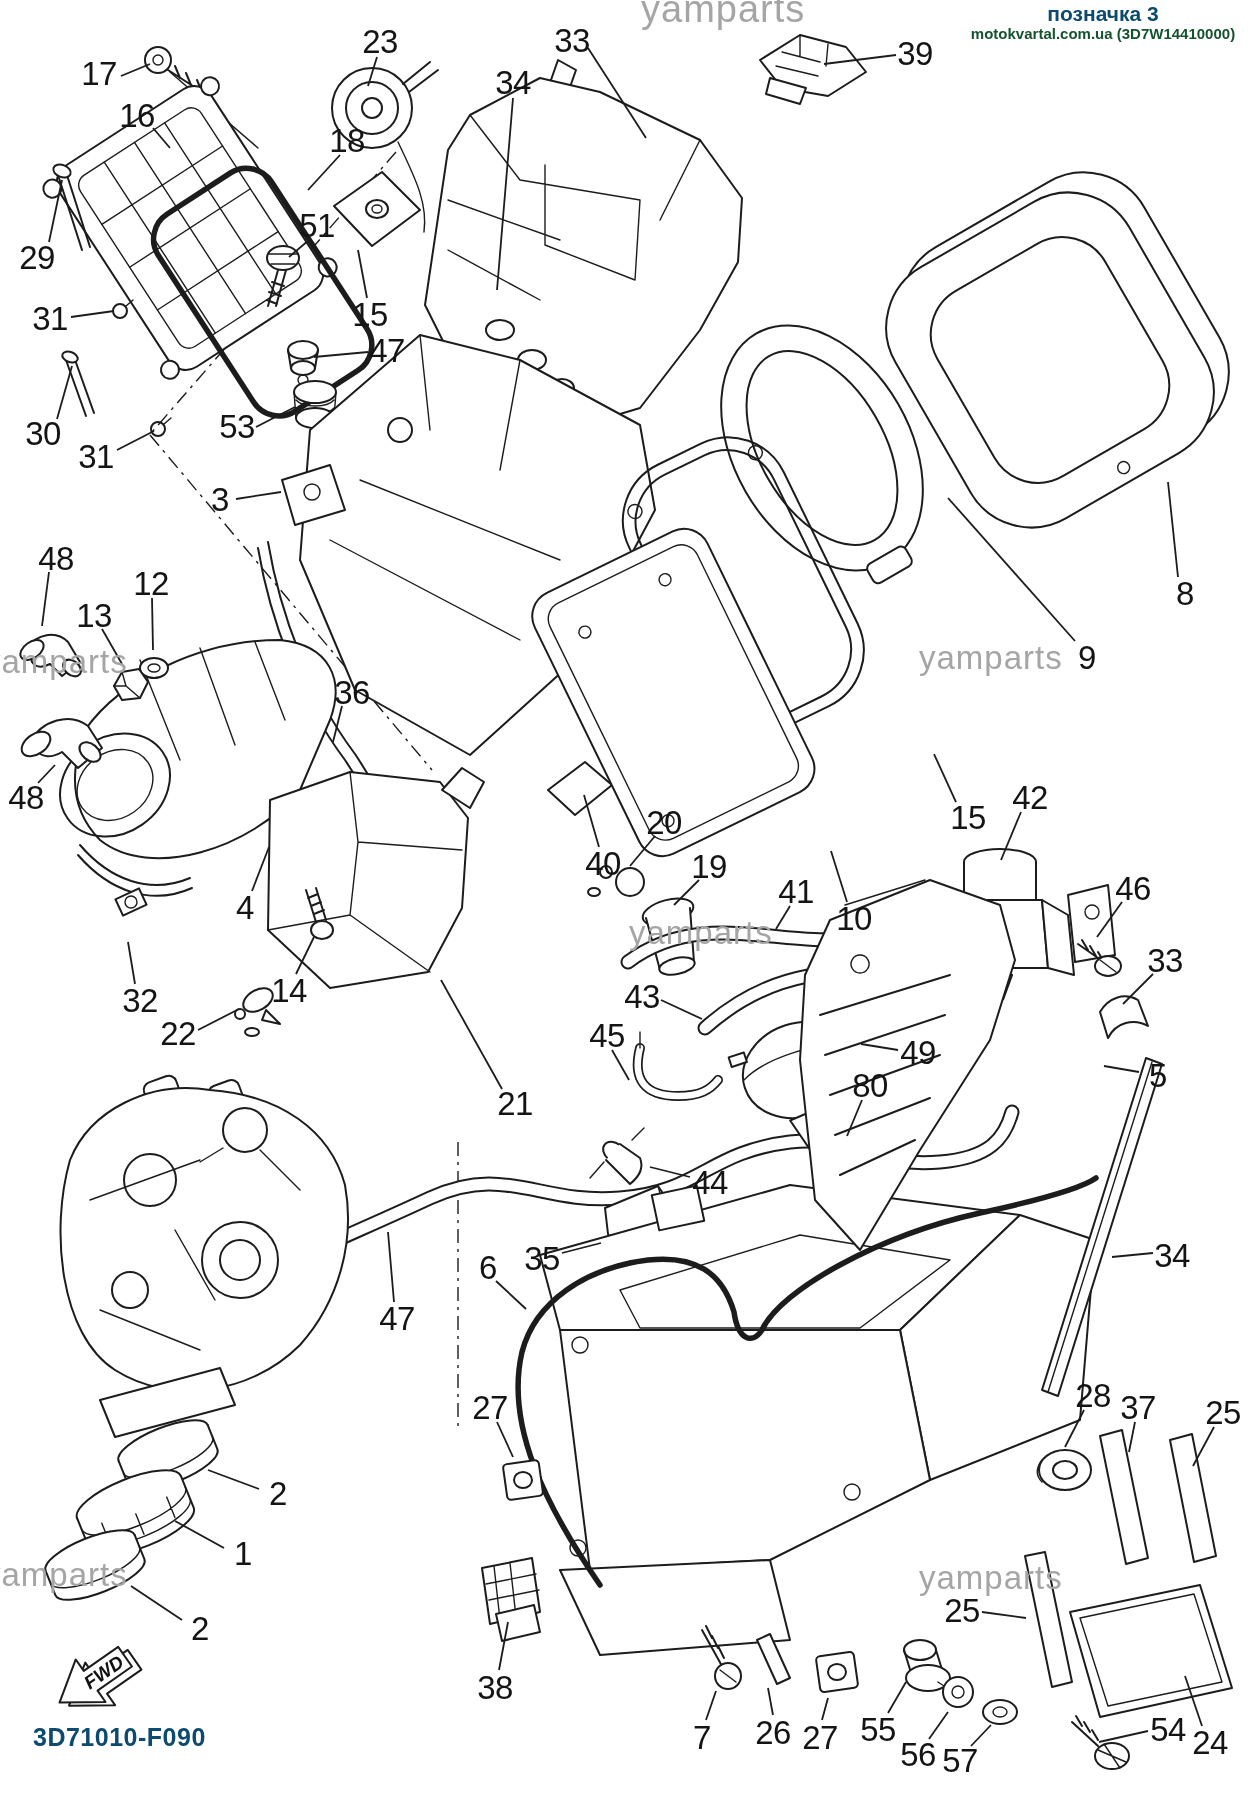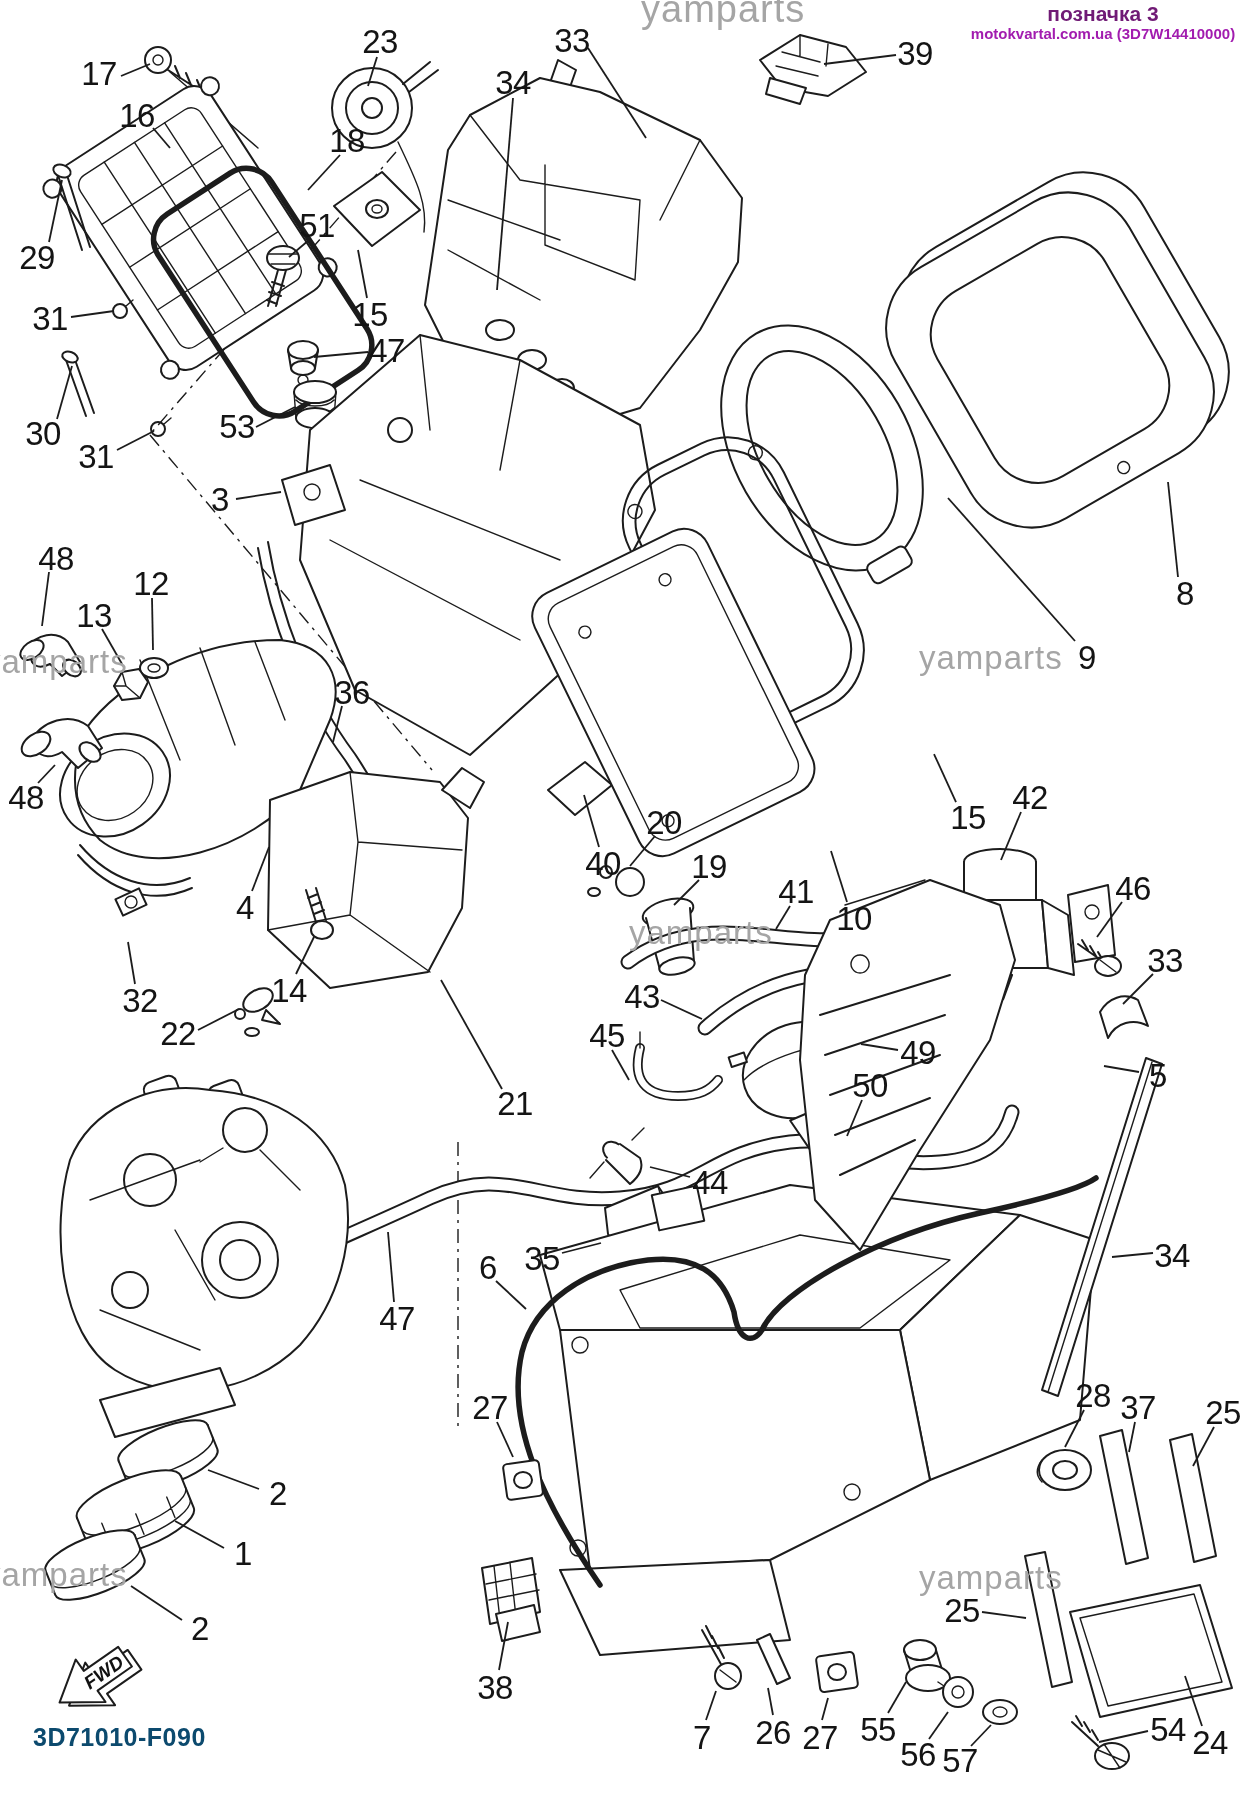--- a/index.html
+++ b/index.html
@@ -3,22 +3,22 @@
 <meta charset="utf-8">
 <style>
   html,body{margin:0;padding:0;background:#fff;}
   #stage{position:relative;width:1254px;height:1800px;background:#ffffff;overflow:hidden;
          font-family:"Liberation Sans","DejaVu Sans",sans-serif;}
   svg text{font-family:"Liberation Sans","DejaVu Sans",sans-serif;}
   .callout{position:absolute;transform:translate(-50%,-50%);font-size:33px;letter-spacing:-0.5px;
            color:#141414;white-space:nowrap;line-height:1;}
   .wm{position:absolute;color:#a5a5a5;white-space:nowrap;letter-spacing:1px;line-height:1;}
   #hdr{position:absolute;left:955px;top:2px;width:296px;text-align:center;}
-  #hdr .mark{color:#701a75;font-weight:bold;font-size:21px;line-height:23px;}
-  #hdr .site{color:#a21caf;font-weight:bold;font-size:15px;line-height:17px;}
+  #hdr .mark{color:#0c4a6e;font-weight:bold;font-size:21px;line-height:23px;}
+  #hdr .site{color:#14532d;font-weight:bold;font-size:15px;line-height:17px;}
   #code{position:absolute;left:33px;top:1723px;font-size:25px;font-weight:bold;color:#0c4a6e;
         letter-spacing:0.5px;}
   
   .p{fill:#fff;stroke:#1c1c1c;stroke-width:2;stroke-linejoin:round;stroke-linecap:round;}
   .n{fill:none;stroke:#1c1c1c;stroke-width:2;stroke-linejoin:round;stroke-linecap:round;}
   .t{stroke-width:1.4;}
   .b{stroke-width:5.5;}
   .dd{fill:none;stroke:#1c1c1c;stroke-width:1.4;stroke-dasharray:14 6 3 6;}
   .ho{stroke:#1c1c1c;stroke-width:15;fill:none;stroke-linecap:round;}
   .hi{stroke:#fff;stroke-width:11;fill:none;stroke-linecap:round;}
@@ -510,21 +510,21 @@
       <span class="callout" style="left: 1165px; top: 960px;">33</span>
       <span class="callout" style="left: 1158px; top: 1075px;">5</span>
       <span class="callout" style="left: 1172px; top: 1255px;">34</span>
       <span class="callout" style="left: 664px; top: 822px;">20</span>
       <span class="callout" style="left: 709px; top: 866px;">19</span>
       <span class="callout" style="left: 603px; top: 863px;">40</span>
       <span class="callout" style="left: 796px; top: 891px;">41</span>
       <span class="callout" style="left: 642px; top: 996px;">43</span>
       <span class="callout" style="left: 607px; top: 1035px;">45</span>
       <span class="callout" style="left: 918px; top: 1052px;">49</span>
-      <span class="callout" style="left: 870px; top: 1085px;">50</span>
+      <span class="callout" style="left: 870px; top: 1085px;">80</span>
       <span class="callout" style="left: 245px; top: 907px;">4</span>
       <span class="callout" style="left: 289px; top: 990px;">14</span>
       <span class="callout" style="left: 140px; top: 1000px;">32</span>
       <span class="callout" style="left: 178px; top: 1033px;">22</span>
       <span class="callout" style="left: 515px; top: 1103px;">21</span>
       <span class="callout" style="left: 710px; top: 1182px;">44</span>
       <span class="callout" style="left: 488px; top: 1267px;">6</span>
       <span class="callout" style="left: 542px; top: 1258px;">35</span>
       <span class="callout" style="left: 397px; top: 1318px;">47</span>
       <span class="callout" style="left: 490px; top: 1407px;">27</span>

